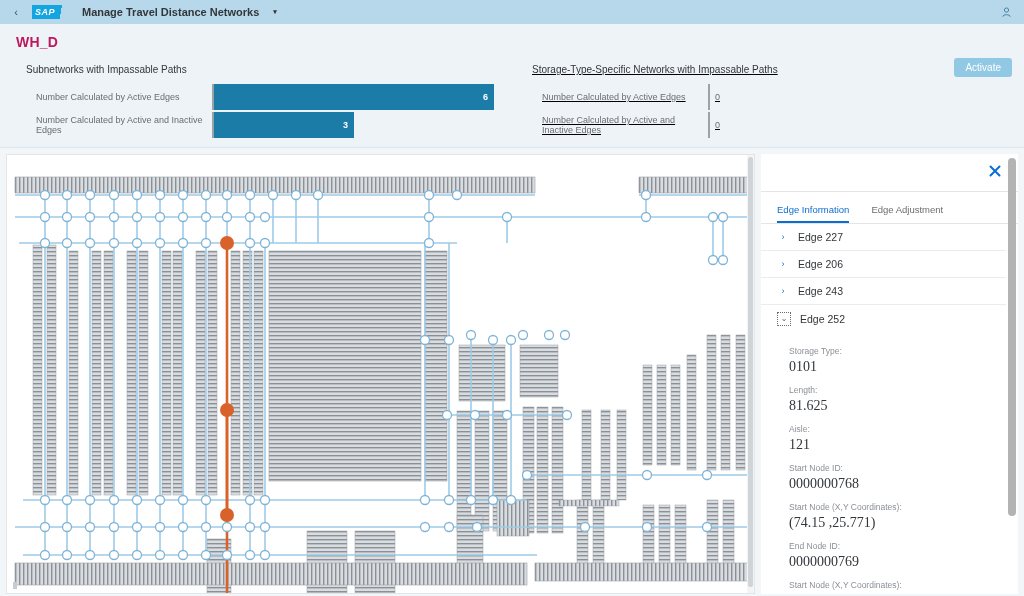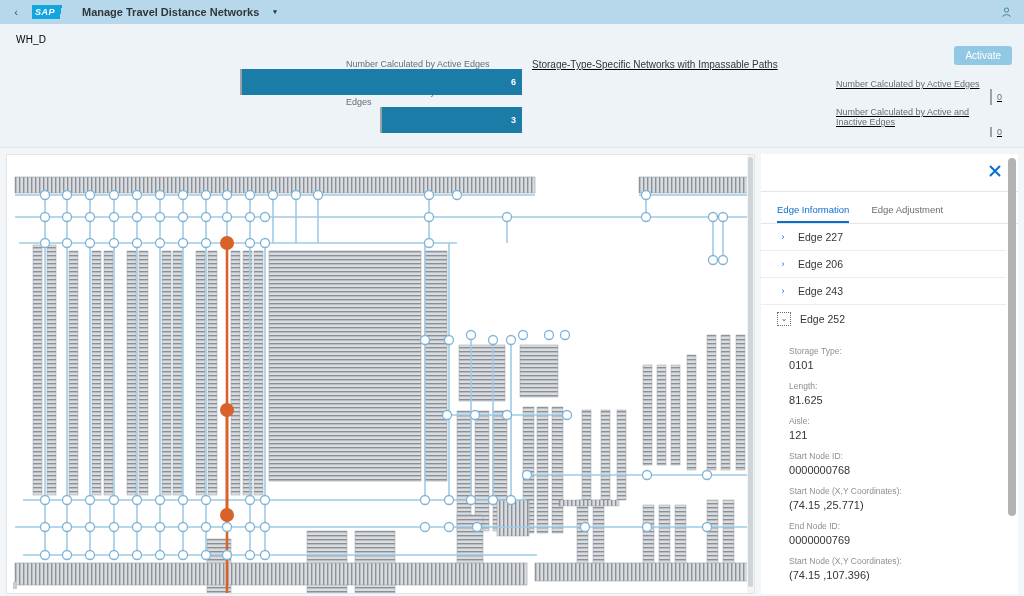--- a/index.html
+++ b/index.html
@@ -53,38 +53,38 @@
   }
 
   
   #obj-header {
     height: 124px; width: 1024px;
     background: #edf3f7;
     border-bottom: 1px solid #dde6ed;
     position: relative;
     padding: 10px 16px 0 16px;
   }
-  #page-title { font-size: 10px; color: #000000; letter-spacing: .2px; }
+  #page-title { font-size: 14px; color: #be185d; letter-spacing: .2px; font-weight: bold; }
   #activate-btn {
-    position: absolute; right: 12px; top: 22px;
+    position: absolute; right: 12px; top: 34px;
     background: #91c8e4; color: #ffffff;
     border: none; border-radius: 3px;
     font-size: 10px; font-family: "Liberation Sans", sans-serif;
     padding: 4px 11px; cursor: pointer;
   }
 
   .kpi-groups { display: flex; margin-top: 14px; }
   .kpi-group { position: relative; }
   .kpi-group.left  { width: 506px; }
   .kpi-group.right { width: 480px; text-decoration: underline; }
   .kpi-heading {
     font-size: 10px; color: #32363a;
     margin-left: 10px; margin-bottom: 9px;
   }
-  .kpi-row { display: flex; align-items: flex-end; height: 26px; flex-direction: column; }
+  .kpi-row { display: flex; align-items: center; height: 26px; }
   .kpi-row + .kpi-row { margin-top: 2px; }
   .kpi-label {
     font-size: 9px; color: #6a6d70;
     width: 196px; padding-left: 20px; flex: none;
   }
   .kpi-group.right .kpi-label { width: 186px; }
   .kpi-track {
     flex: 1; position: relative; height: 26px;
     border-left: 2px solid #9aa3a8;
     display: flex; align-items: center;
@@ -179,22 +179,23 @@
     font-size: 8px;
   }
   .edge-item .edge-label { font-size: 10.5px; color: #32363a; }
 
   #edge-details { padding: 14px 0 0 28px; }
   .detail-key {
     font-size: 8.5px; color: #8b9096;
     margin-bottom: 3px;
   }
   .detail-val {
-    font-size: 11px; color: #32363a;
+    font-size: 14px; color: #32363a;
     margin-bottom: 10px;
+    font-family: Liberation Serif, serif;
   }
   #panel-scroll-v {
     position: absolute; right: 2px; top: 4px;
     width: 8px; height: 432px;
   }
   #panel-scroll-v .thumb {
     position: absolute; top: 0; left: 0;
     width: 8px; height: 358px; background: #b3b3b3; border-radius: 4px;
   }
 </style>
@@ -220,20 +221,21 @@
   </div>
 </div>
 
 <div id="obj-header">
   <div id="page-title">WH_D</div>
   <button id="activate-btn">Activate</button>
 
   <div class="kpi-groups">
 
     <div class="kpi-group left">
+      <div class="kpi-heading">Subnetworks with Impassable Paths</div>
 
       <div class="kpi-row">
         <div class="kpi-label">Number Calculated by Active Edges</div>
         <div class="kpi-track">
           <div class="kpi-bar" style="width:280px">6</div>
         </div>
       </div>
 
       <div class="kpi-row">
         <div class="kpi-label">Number Calculated by Active and Inactive Edges</div>

